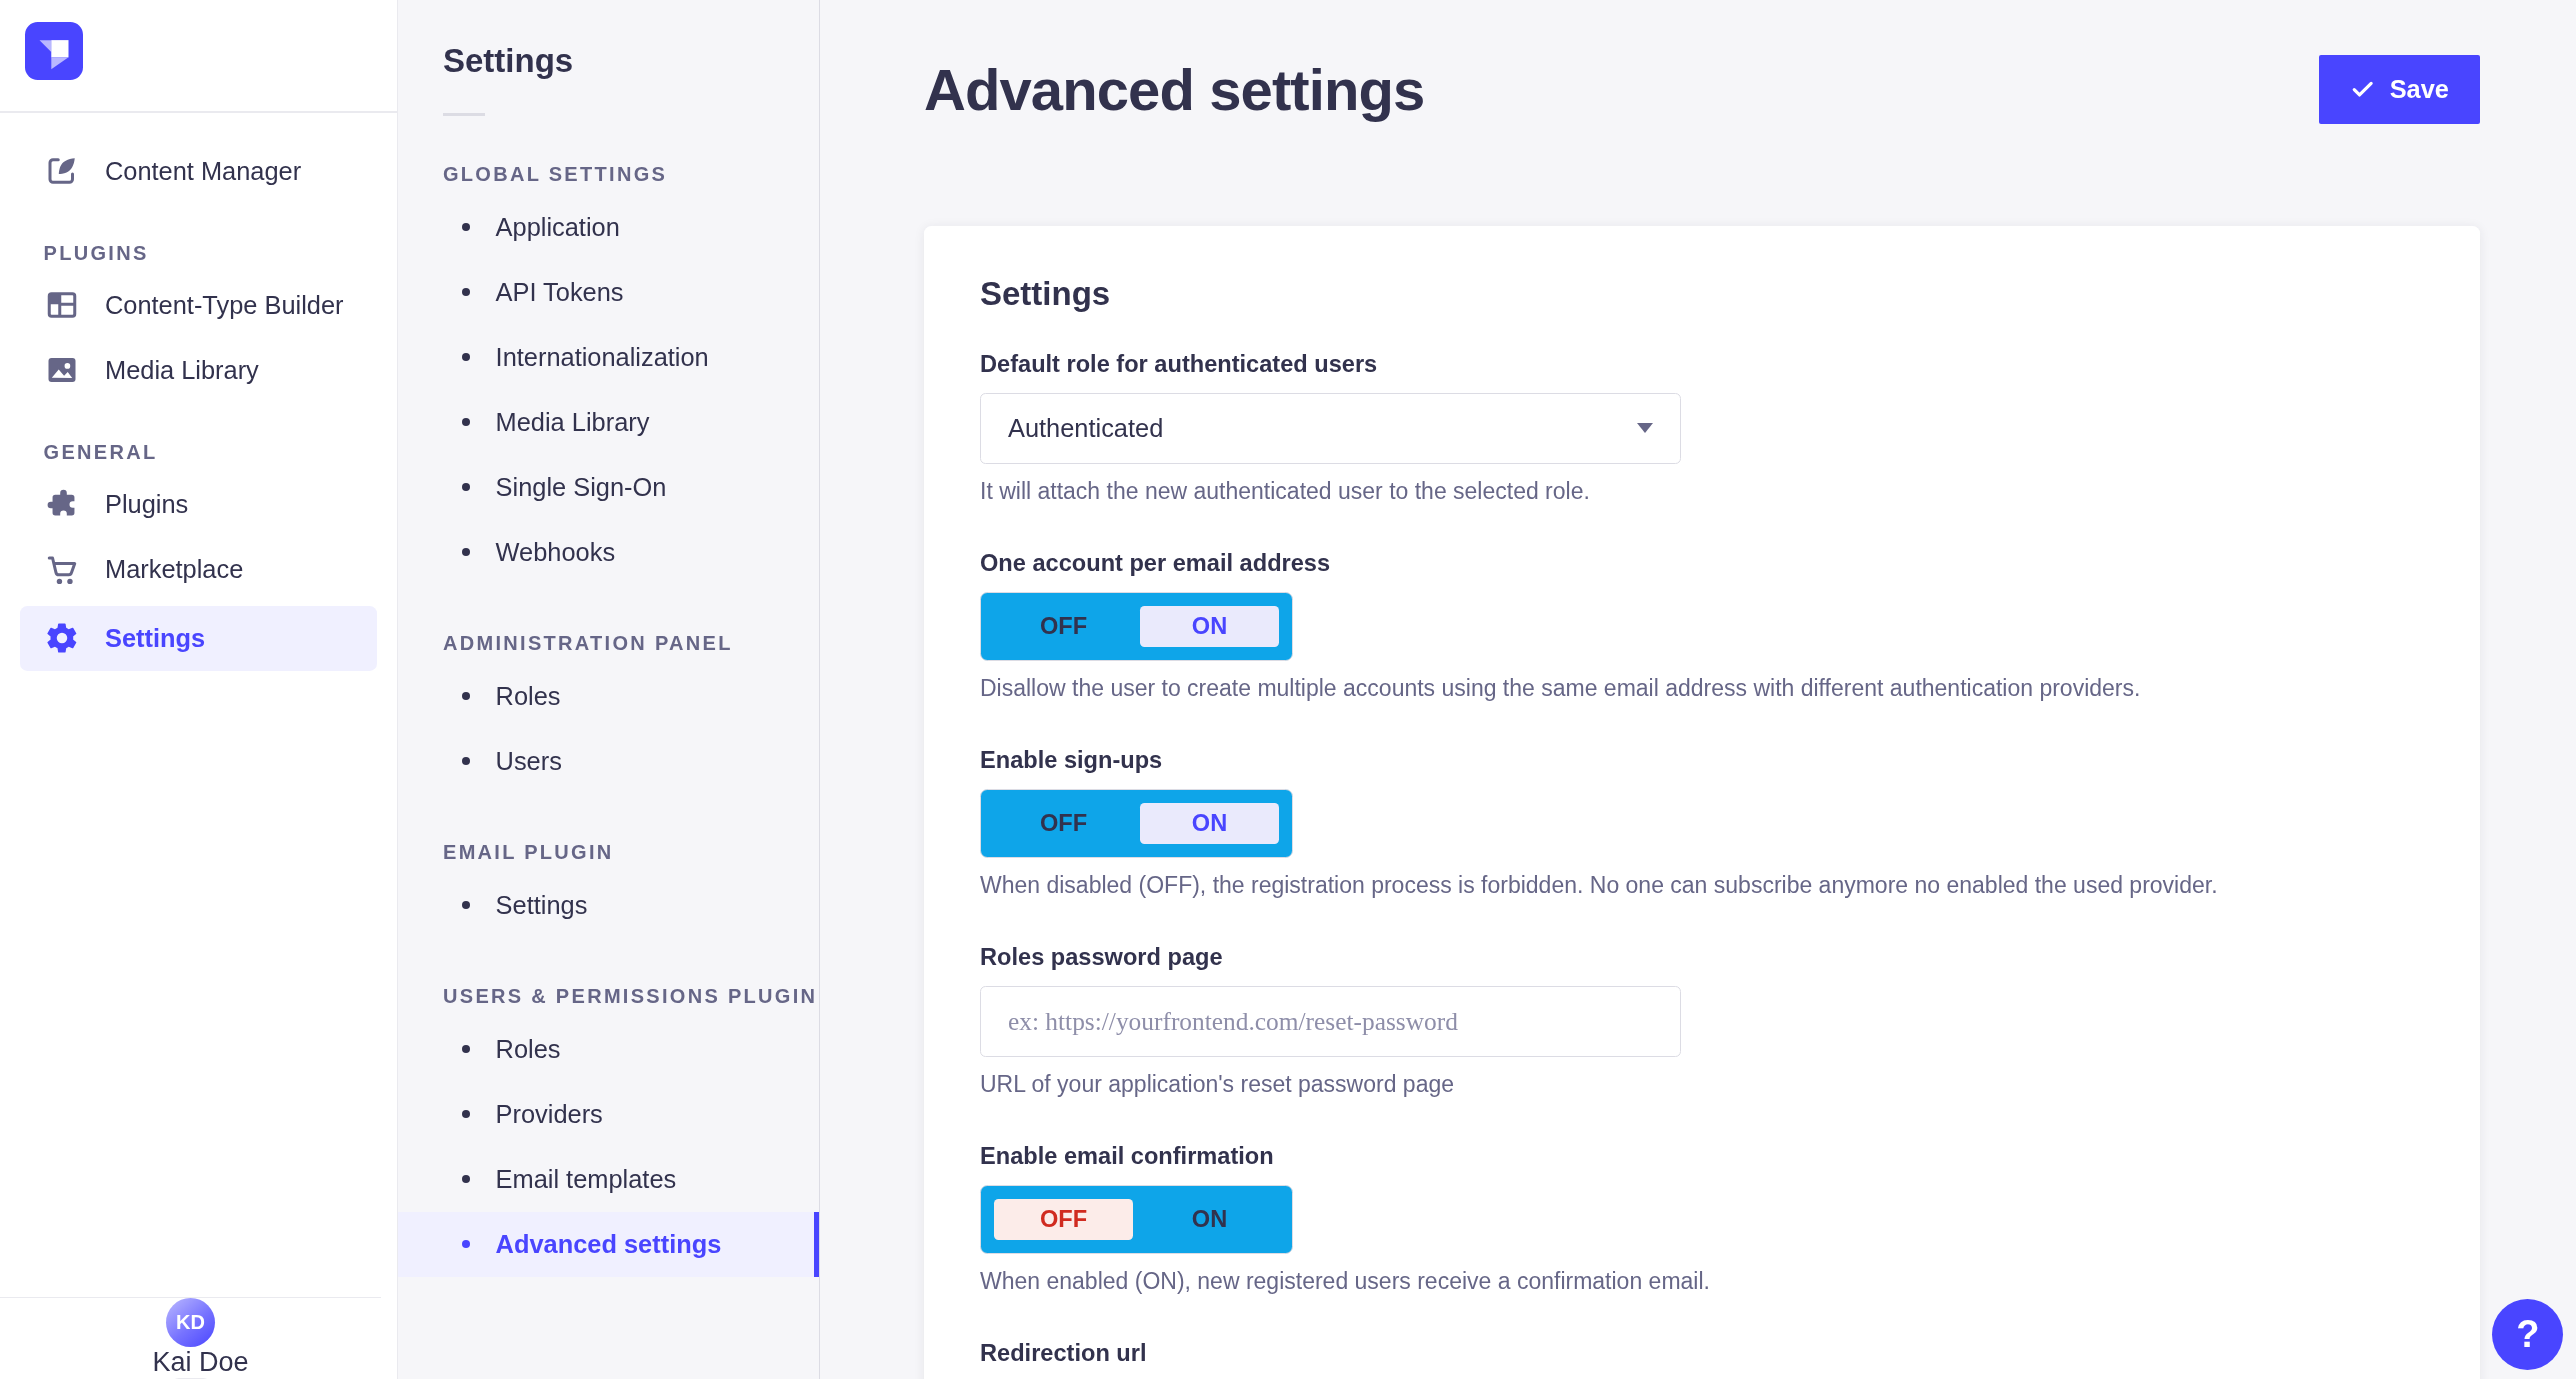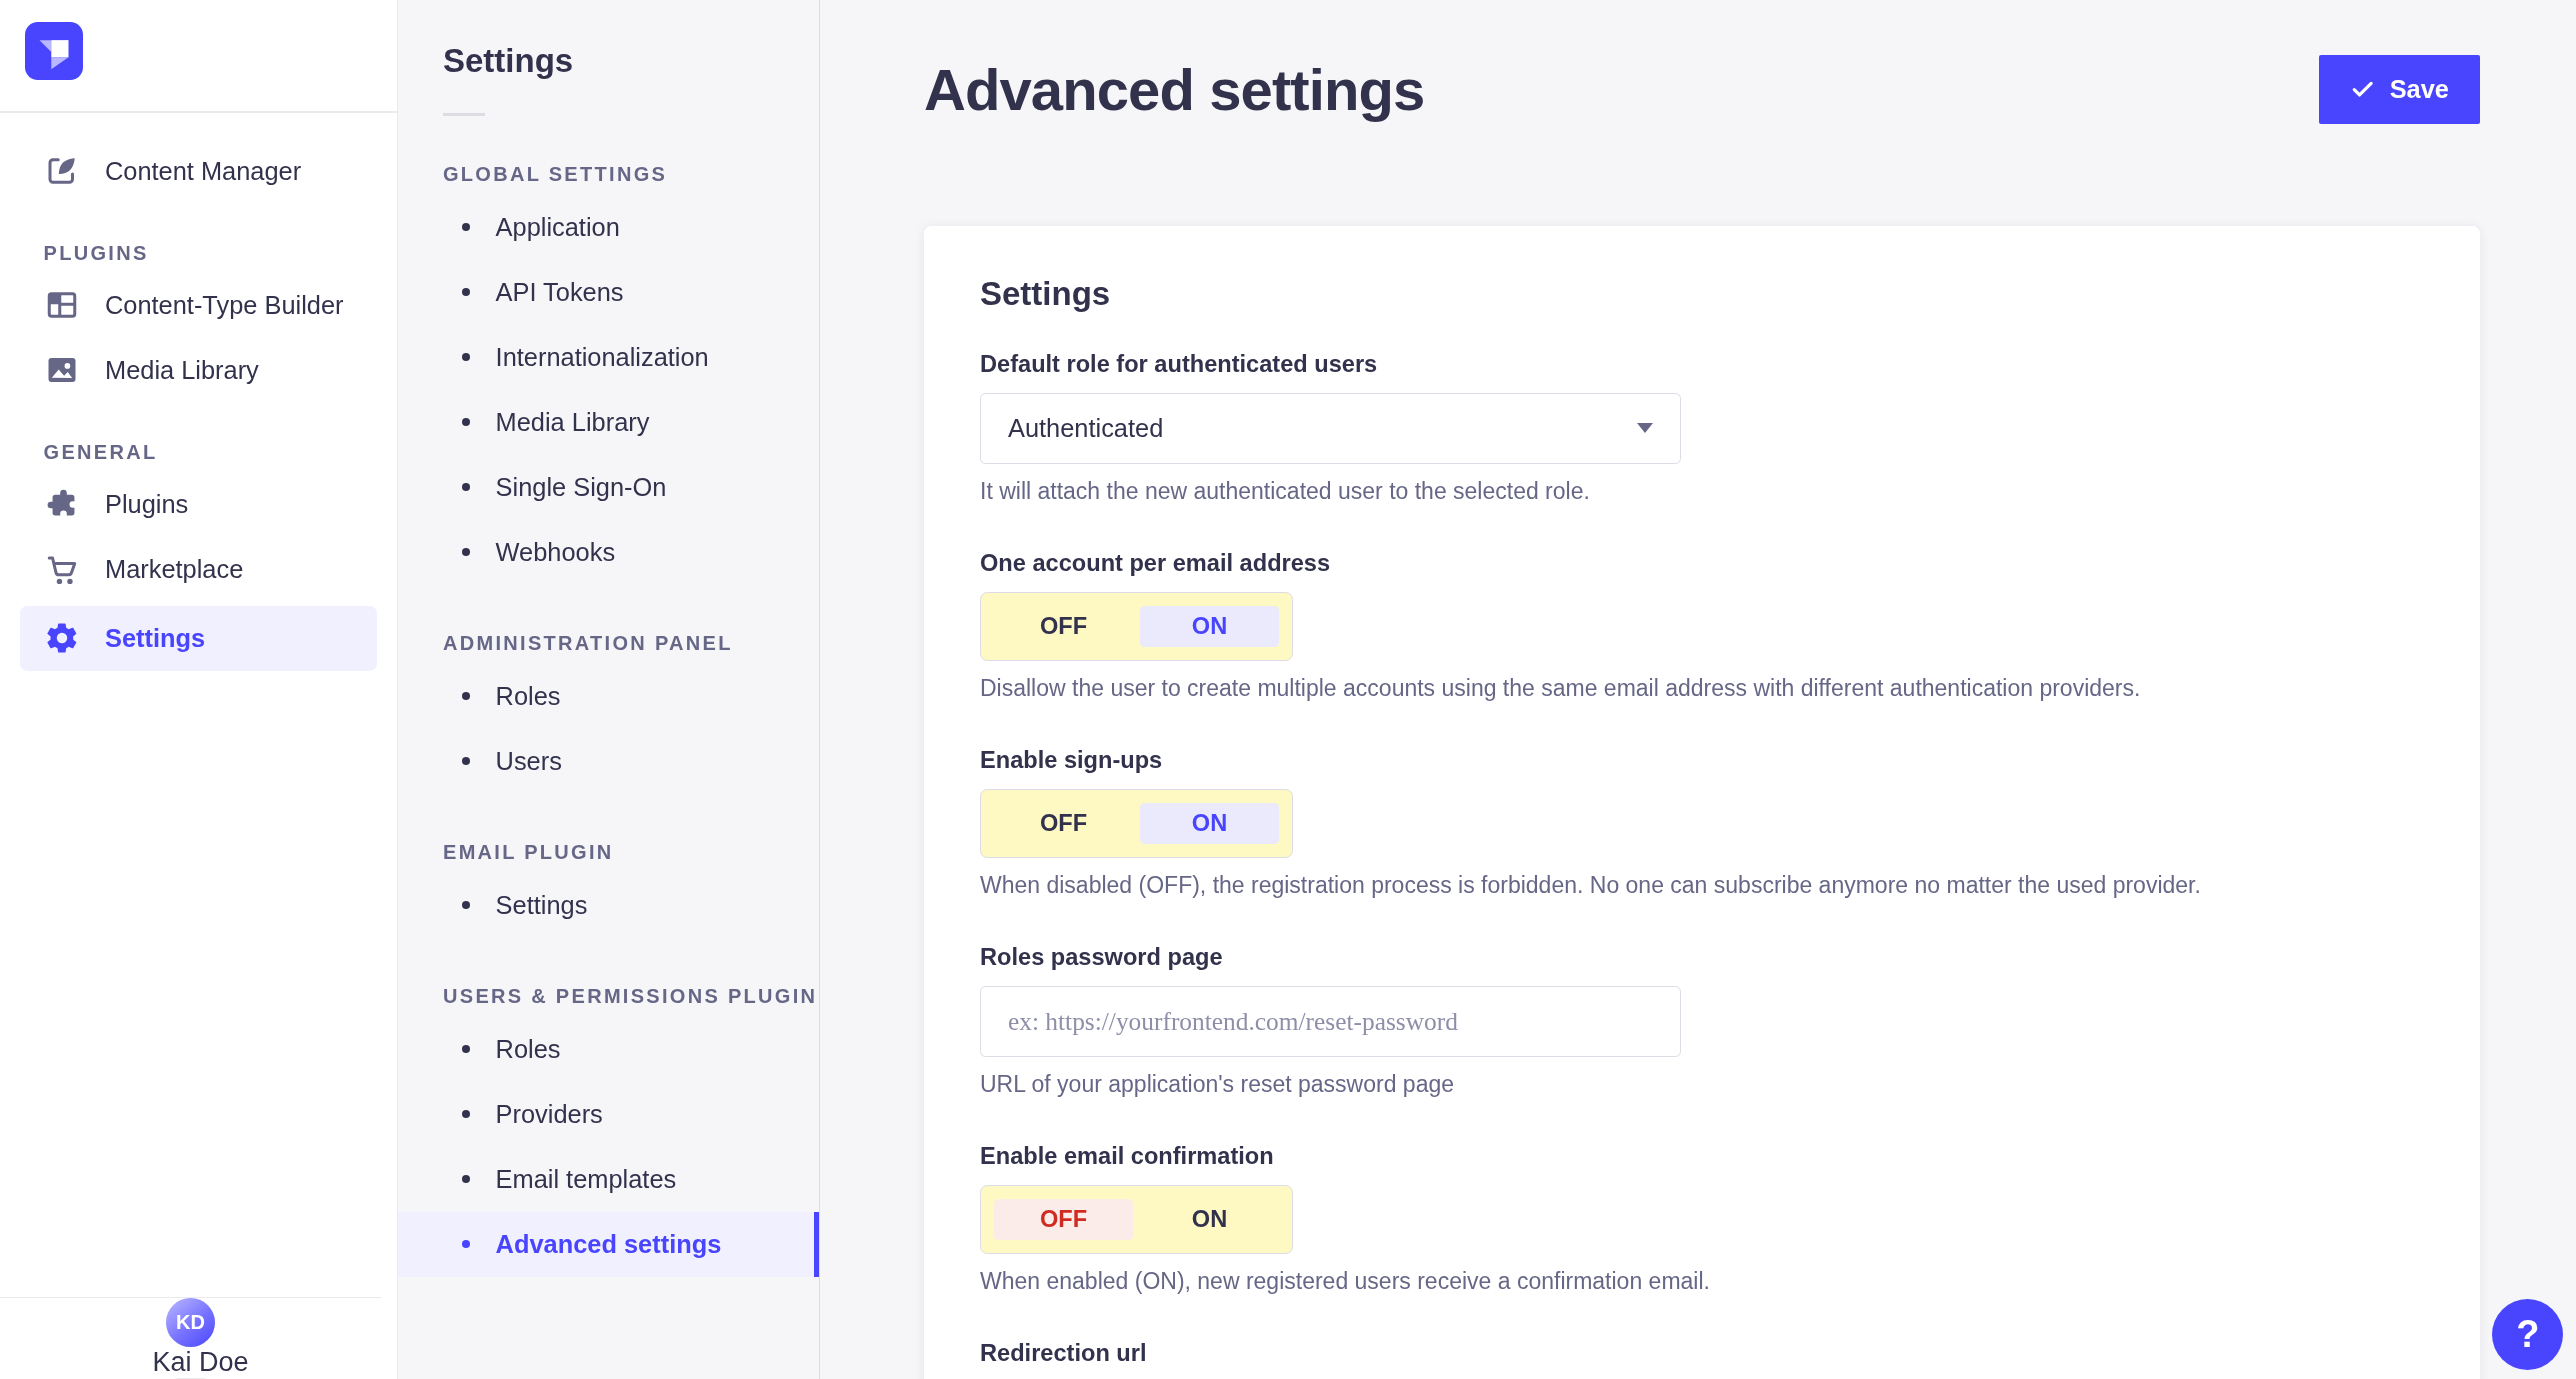--- a/index.html
+++ b/index.html
@@ -56,21 +56,21 @@
   .panel-title { font-size:33px; font-weight:700; color:#32324d; margin-bottom:38px; }
   .field { margin-bottom:45px; }
   .field-label { font-size:23.6px; font-weight:700; color:#32324d; margin-bottom:14.5px; }
   .hint { font-size:23px; color:#666687; margin-top:14.5px; }
 
   .select { width:701px; height:71px; border:1.8px solid #dcdce4; border-radius:5.5px; background:#fff;
             display:flex; align-items:center; justify-content:space-between; padding:0 27px; cursor:pointer; }
   .select-value { font-size:25.4px; color:#32324d; }
   .caret { width:0; height:0; border-left:8.2px solid transparent; border-right:8.2px solid transparent; border-top:10px solid #666687; }
 
-  .toggle { display:flex; width:313px; height:69px; background:#fef9c3; border:1.8px solid #dcdce4; border-radius:7.3px; padding:13px; gap:7px; }
+  .toggle { display:flex; width:313px; height:69px; background:#0ea5e9; border:1.8px solid #dcdce4; border-radius:7.3px; padding:13px; gap:7px; }
   .toggle-half { flex:1; display:flex; align-items:center; justify-content:center; font-size:23.6px; font-weight:700;
                  color:#32324d; border-radius:4.5px; cursor:pointer; }
   .toggle-half.active-on { background:#eaeafc; color:#4945ff; }
   .toggle-half.active-off { background:#fcece9; color:#d02b20; }
 
   .text-input { width:701px; height:71px; border:1.8px solid #dcdce4; border-radius:5.5px; padding:0 27px;
                 font-size:25.4px; font-family:Liberation Serif, serif; color:#32324d; background:#fff; }
   .text-input::placeholder { color:#8e8ea9; }
   .text-input:disabled { background:#eaeaef; border-color:#dcdce4; }
   .text-input:disabled::placeholder { color:#666687; }
@@ -260,21 +260,21 @@
       </div>
       <div class="hint">Disallow the user to create multiple accounts using the same email address with different authentication providers.</div>
     </div>
 
     <div class="field">
       <div class="field-label">Enable sign-ups</div>
       <div class="toggle">
         <div class="toggle-half">OFF</div>
         <div class="toggle-half active-on">ON</div>
       </div>
-      <div class="hint">When disabled (OFF), the registration process is forbidden. No one can subscribe anymore no matter the used provider.</div>
+      <div class="hint">When disabled (OFF), the registration process is forbidden. No one can subscribe anymore no enabled the used provider.</div>
     </div>
 
     <div class="field">
       <div class="field-label">Roles password page</div>
       <input class="text-input" type="text" placeholder="ex: https://yourfrontend.com/reset-password" style="">
       <div class="hint">URL of your application's reset password page</div>
     </div>
 
     <div class="field">
       <div class="field-label">Enable email confirmation</div>

